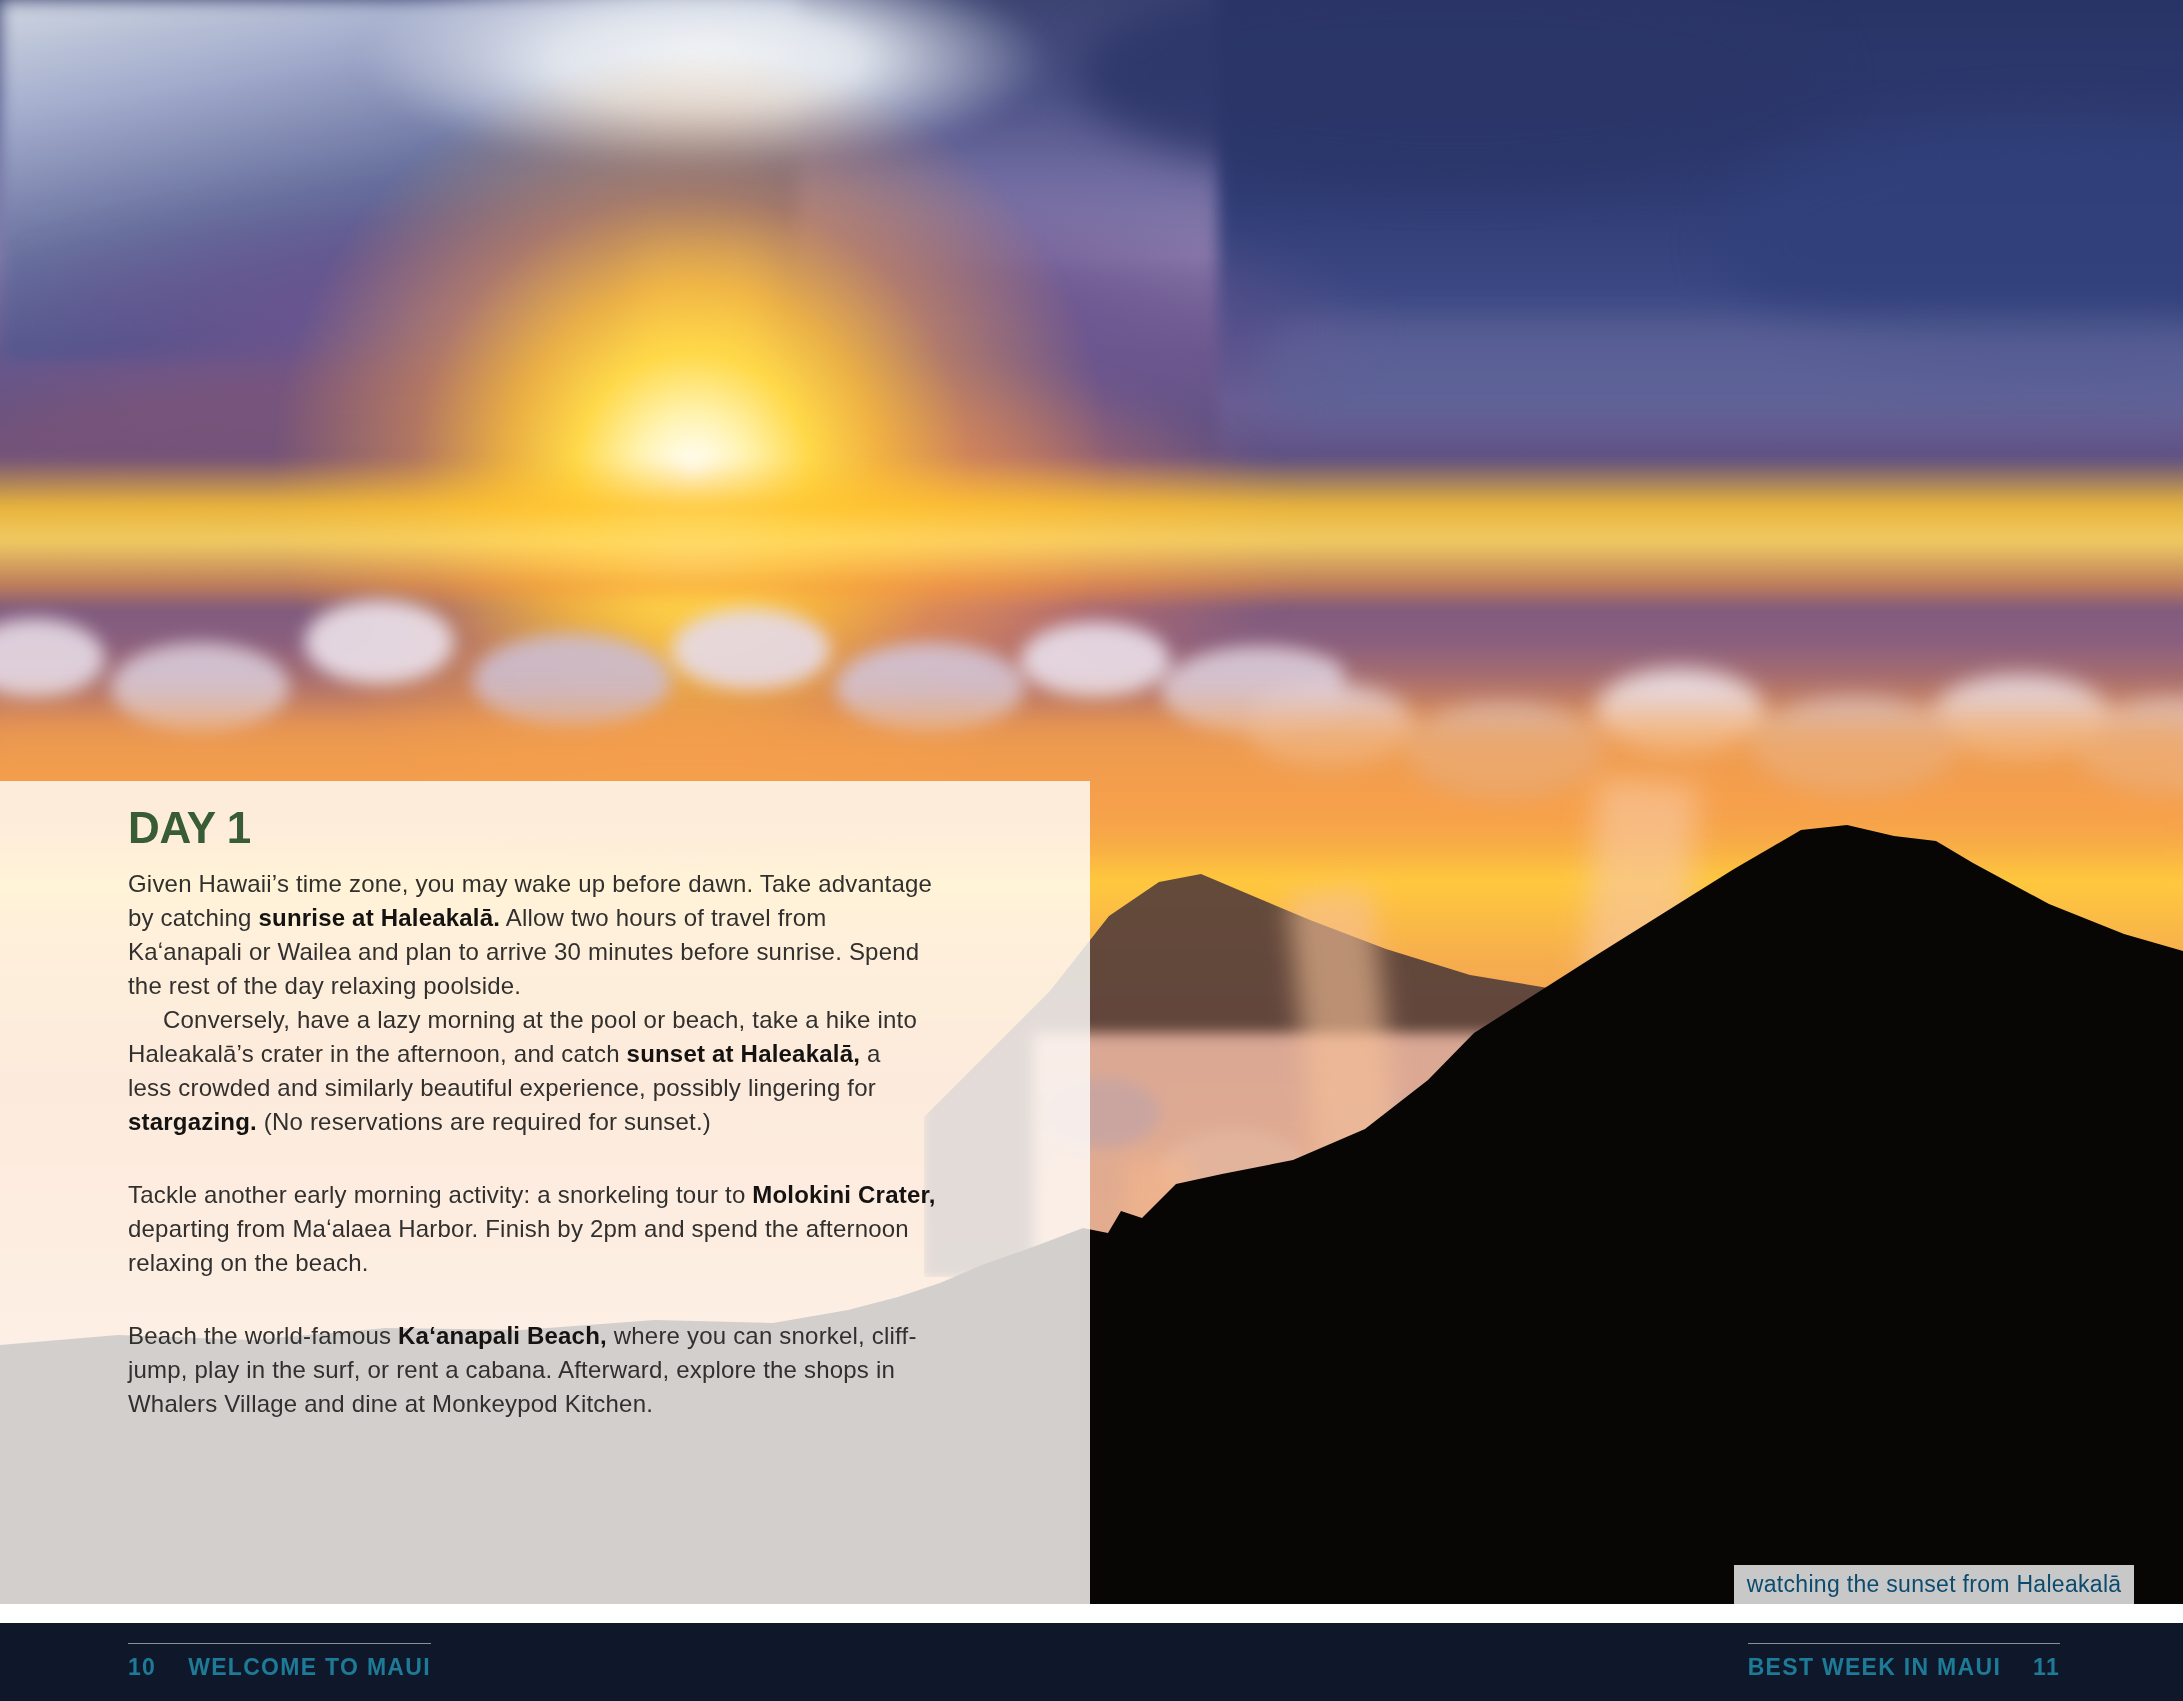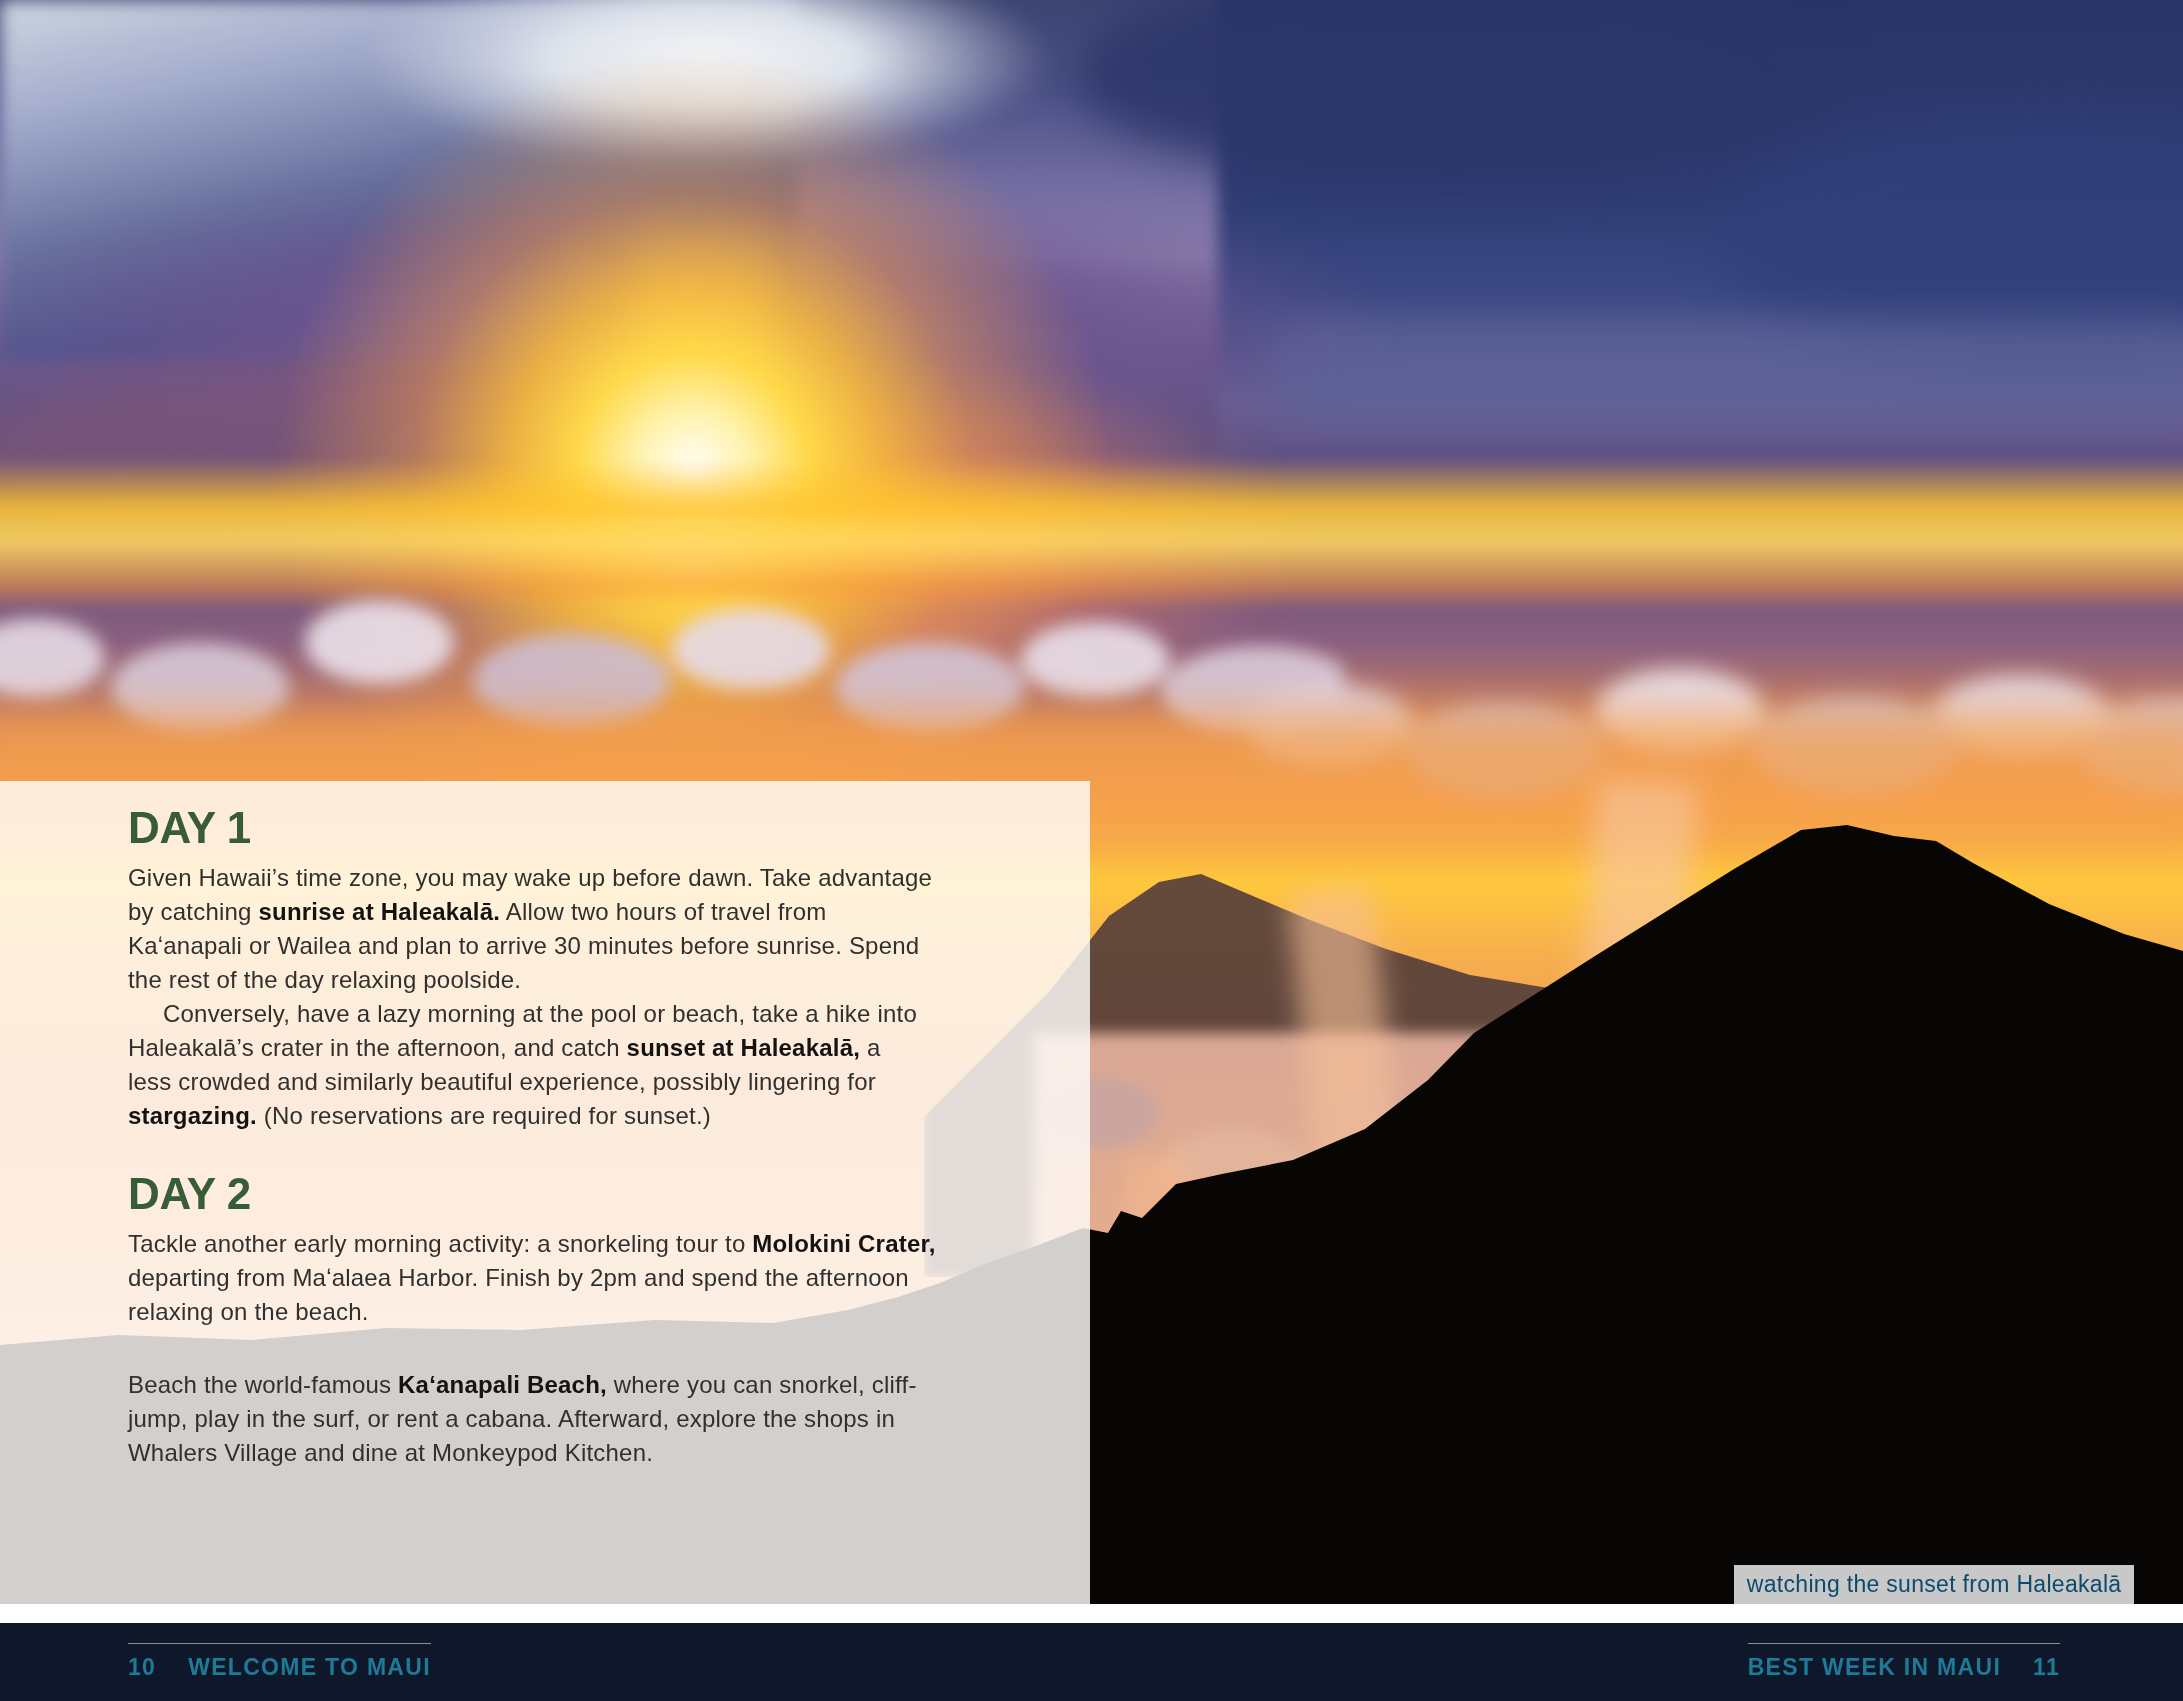--- a/index.html
+++ b/index.html
@@ -83,21 +83,21 @@
       filter:drop-shadow(0 -2.5px 5.9px rgba(255,195,125,.5));
       clip-path:polygon(0px 1345px,118px 1335px,252px 1340px,386px 1328px,521px 1330px,655px 1320px,773px 1323px,848px 1310px,898px 1297px,940px 1283px,982px 1265px,1041px 1244px,1083px 1228px,1108px 1233px,1121px 1211px,1142px 1218px,1176px 1184px,1222px 1174px,1293px 1160px,1365px 1129px,1428px 1080px,1474px 1033px,1595px 956px,1734px 869px,1801px 830px,1847px 825px,1894px 836px,1936px 841px,1973px 863px,2049px 904px,2124px 934px,2183px 951px,2183px 1604px,0px 1604px);}
   
   .panel{left:0;top:781px;width:1090px;height:823px;background:rgba(255,252,250,0.82);}
   
   .itinerary{position:absolute;left:0;top:781px;width:1090px;height:663px;
       padding:25px 97px 12px 128px;box-sizing:border-box;z-index:5;}
   .day-section + .day-section{margin-top:39px;}
   .day-heading{font-size:44px;line-height:44px;font-weight:bold;letter-spacing:-0.4px;color:var(--green,#375c36);}
   .body-par{font-size:24px;line-height:34px;color:#32302e;margin:0;white-space:pre-wrap;letter-spacing:0.2px;}
-  .day-heading + .body-par{margin-top:11px;}
+  .day-heading + .body-par{margin-top:17px;}
   .body-par.indent{text-indent:35px;}
   .b{font-weight:bold;color:#151312;}
   
   .photo-caption{right:49px;bottom:0;height:39px;line-height:39px;padding:0 12.6px;
       background:rgba(255,255,255,0.78);font-size:23px;color:#0c4a6e;letter-spacing:0.3px;z-index:6;}
   
   .footer{position:absolute;left:0;top:1604px;width:2183px;height:97px;background:#0f172a;margin-top:19px;}
   .footer-block{position:absolute;top:20px;display:inline-block;}
   .footer-block.left{left:128px;}
   .footer-block.right{right:123px;text-align:left;}
@@ -141,21 +141,20 @@
       <p class="body-par"><span>Given Hawaii’s time zone, you may wake up before dawn. Take advantage
 by catching </span><span class="b">sunrise at Haleakalā.</span><span> Allow two hours of travel from
 Kaʻanapali or Wailea and plan to arrive 30 minutes before sunrise. Spend
 the rest of the day relaxing poolside.</span></p>
       <p class="body-par indent"><span>Conversely, have a lazy morning at the pool or beach, take a hike into
 Haleakalā’s crater in the afternoon, and catch </span><span class="b">sunset at Haleakalā,</span><span> a
 less crowded and similarly beautiful experience, possibly lingering for
 </span><span class="b">stargazing.</span><span> (No reservations are required for sunset.)</span></p>
     </div>
     <div class="day-section">
-      <div class="day-heading">DAY 2</div>
       <p class="body-par"><span>Tackle another early morning activity: a snorkeling tour to </span><span class="b">Molokini Crater,</span><span>
 departing from Maʻalaea Harbor. Finish by 2pm and spend the afternoon
 relaxing on the beach.</span></p>
     </div>
     <div class="day-section">
       <p class="body-par"><span>Beach the world-famous </span><span class="b">Kaʻanapali Beach,</span><span> where you can snorkel, cliff-
 jump, play in the surf, or rent a cabana. Afterward, explore the shops in
 Whalers Village and dine at Monkeypod Kitchen.</span></p>
     </div>
   </div>

